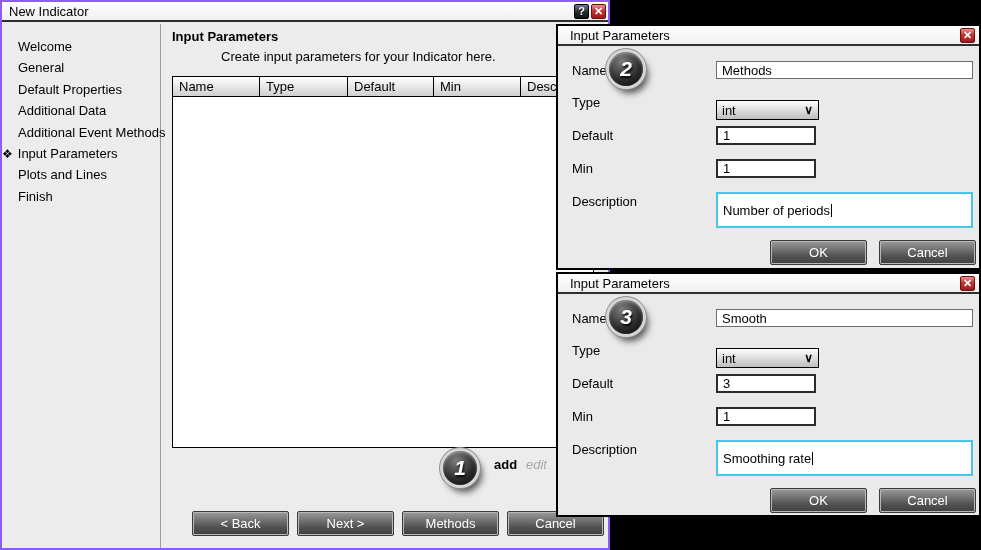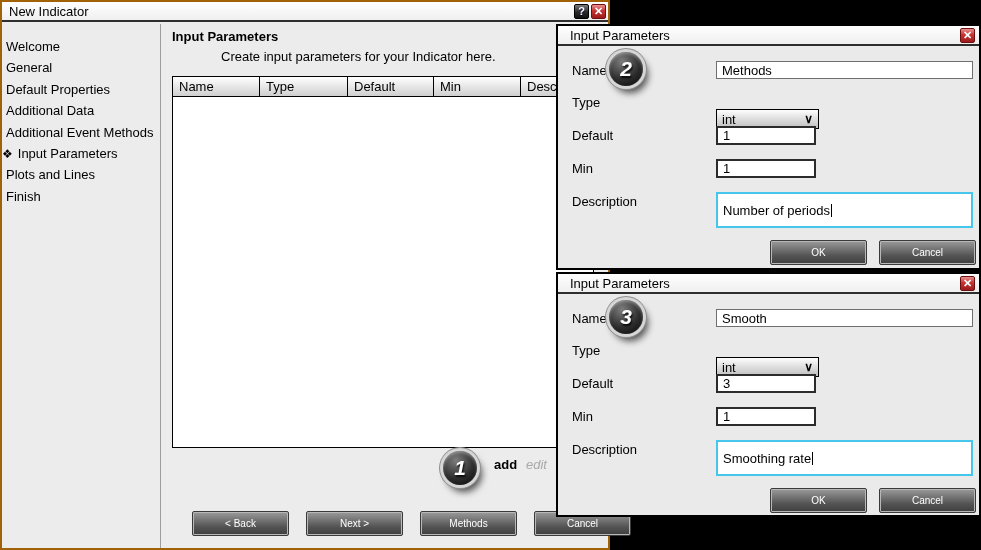--- a/index.html
+++ b/index.html
@@ -2,37 +2,37 @@
 <html><head>
 <meta charset="utf-8">
 <style>
   * { margin:0; padding:0; box-sizing:border-box; }
   html,body { width:981px; height:550px; background:#000; overflow:hidden;
     font-family:"Liberation Sans", sans-serif; font-size:13px; color:#000; }
   .stage { position:relative; width:981px; height:550px; }
 
   
   .window { position:absolute; left:0; top:0; width:610px; height:550px;
-    background:#ececec; border:2px solid #a16207; z-index:1; }
+    background:#ececec; border:2px solid #8b5cf6; z-index:1; }
   .titlebar { position:relative; height:20px;
     background:linear-gradient(#ffffff,#efefef);
     border-bottom:2px solid #2e2e2e; display:flex; align-items:center;
     padding-left:7px; font-size:13px; }
   .tb-btn { position:absolute; width:15px; height:15px; top:2px; border-radius:2px;
     color:#fff; font-weight:bold; font-size:11px; line-height:13px; text-align:center;
     cursor:pointer; }
   .help-btn { right:19px; background:linear-gradient(#7a7a7a,#2a2a2a 55%,#111);
     border:1px solid #000; text-shadow:0 1px 1px #003; }
   .close-btn { background:linear-gradient(#ea9090,#c43434 45%,#9c1b1b);
     border:1px solid #6e0f0f; }
   .window .close-btn { position:absolute; right:2px; top:2px; }
 
   .sidebar { position:absolute; left:0; top:22px; bottom:0; width:159px;
     border-right:1px solid #9d9d9d; padding-top:12px; }
-  .side-item { height:21.4px; line-height:21px; padding-left:4px; cursor:pointer; white-space:nowrap; }
+  .side-item { height:21.4px; line-height:21px; padding-left:16px; cursor:pointer; white-space:nowrap; }
   .side-item.active { padding-left:0; }
   .side-item .marker { margin-right:5px; font-size:12px; }
 
   .content-heading { position:absolute; left:170px; top:27px; font-weight:bold; }
   .content-sub { position:absolute; left:182px; top:47px;margin-left:37px; }
 
   .ptable { position:absolute; left:170px; top:74px; width:422px; height:372px;
     border:1px solid #000; background:#fff; display:flex; flex-direction:column; }
   .thead { display:flex; height:20px; background:linear-gradient(#ffffff,#cfcfcf);
     border-bottom:1px solid #000; flex:none; }
@@ -40,43 +40,43 @@
   .th:nth-child(1){ width:87px; } .th:nth-child(2){ width:88px; }
   .th:nth-child(3){ width:86px; } .th:nth-child(4){ width:87px; }
   .th:nth-child(5){ flex:1; border-right:none; }
   .tbody { flex:1; background:#fff; }
 
   .add-link { position:absolute; left:492px; top:455px; font-weight:bold;
     cursor:pointer; }
   .edit-link { position:absolute; left:524px; top:455px; font-style:italic;
     color:#a9a9a9; cursor:pointer; }
 
-  .footer { position:absolute; left:190px; top:509px; display:flex; gap:17px; }
-  .btn { width:97px; height:25px; color:#fff; font-size:10px;
+  .footer { position:absolute; left:190px; top:509px; display:flex; gap:8px; }
+  .btn { width:97px; height:25px; color:#fff; font-size:13px;
     display:flex; align-items:center; justify-content:center; cursor:pointer;
     background:linear-gradient(180deg,#9b9b9b,#747474 35%,#535353 65%,#3f3f3f);
     border:1px solid #3a3a3a; box-shadow:inset 0 0 0 1px #b8b8b8; border-radius:2px; }
 
   
   .dialog { position:absolute; left:556px; width:425px; background:#eaeaea;
     border:2px solid #000; z-index:10; }
   .dialog.d1 { top:24px; height:246px; }
   .dialog.d2 { top:272px; height:245px; }
   .dialog .titlebar { padding-left:12px; }
   .dialog .close-btn { position:absolute; right:4px; top:2px; }
 
   .field-label { position:absolute; left:14px; width:130px; line-height:20px; }
   .txt { position:absolute; background:#fff; padding-left:5px; line-height:15px;
     display:flex; align-items:center; cursor:text; white-space:nowrap; overflow:hidden; }
   .name-input { left:158px; width:257px; height:18px; border:1px solid #6f6f6f; }
   .num-input  { left:158px; width:100px; height:19px; border:2px solid #2b2b2b; }
   .desc-input { left:158px; width:257px; height:36px; border:2px solid #45c6ea; }
   .row1 { top:35px; } .row2 { top:67px; } .row3 { top:100px; }
   .row4 { top:133px; } .row5 { top:166px; }
-  .type-select { position:absolute; left:158px; top:83px; width:103px; height:20px;
+  .type-select { position:absolute; left:158px; top:74px; width:103px; height:20px;
     border:1px solid #000; background:linear-gradient(#fdfdfd,#bfbfbf);
     display:flex; align-items:center; justify-content:space-between;
     padding:0 5px; cursor:pointer; }
   .chev { font-weight:bold; font-size:12px; line-height:10px; }
   .caret { display:inline-block; width:1px; height:13px; background:#000; margin-left:1px; }
   .dlg-btns { position:absolute; top:214px; left:212px; display:flex; gap:12px; }
 
   
   .badge { position:absolute; width:34px; height:34px; border-radius:50%;
     background:radial-gradient(circle at 38% 28%, #7d7d7d, #2e2e2e 55%, #0b0b0b 92%);

